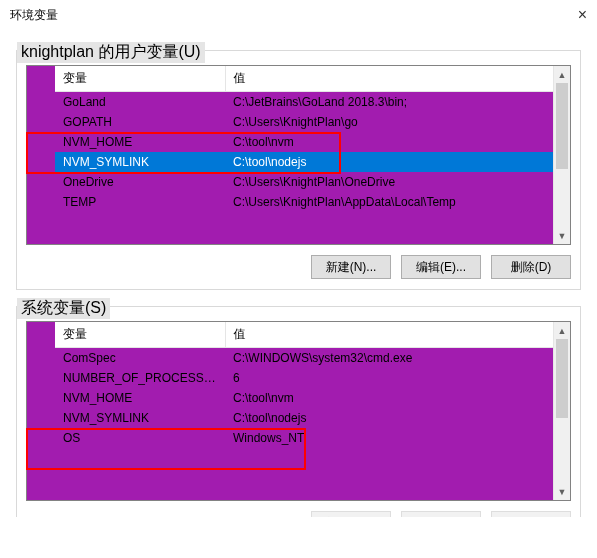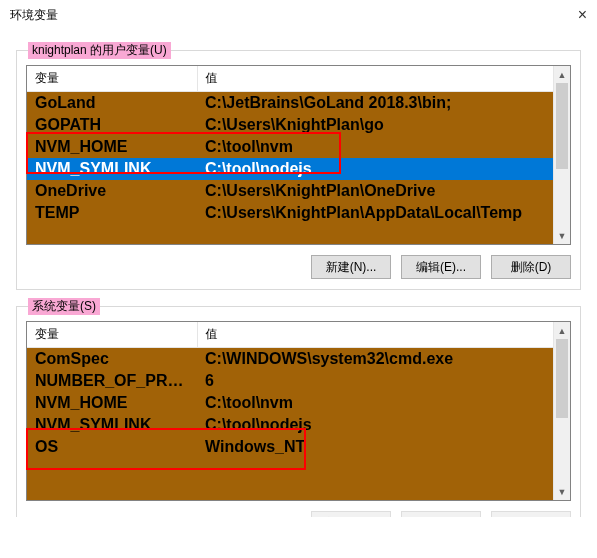--- a/index.html
+++ b/index.html
@@ -24,54 +24,54 @@
     }
     .groupbox {
       border: 1px solid #d9d9d9;
       padding: 14px 9px 10px 9px;
       margin-top: 14px;
       position: relative;
     }
     .groupbox-label {
       position: absolute;
       top: -9px;
-      left: 11px;
-      background: #f9a8d4;
+      left: 0;
+      background: #e5e5e5;
       padding: 0 4px;
-      font-size: 12px;
+      font-size: 16px;
     }
     .table-wrap {
       border: 1px solid #828282;
       height: 180px;
       position: relative;
-      background: #a16207;
+      background: #a21caf;
+      padding-left: 28px;
     }
     .table {
       width: 100%;
       border-collapse: collapse;
       table-layout: fixed;
     }
     .table th {
       text-align: left;
       font-weight: normal;
       padding: 4px 8px;
       border-bottom: 1px solid #e5e5e5;
       border-right: 1px solid #e5e5e5;
       background: #fff;
       font-size: 12px;
       height: 24px;
     }
     .table td {
       padding: 2px 8px;
-      font-size: 16px;
+      font-size: 12px;
       height: 20px;
       white-space: nowrap;
       overflow: hidden;
       text-overflow: ellipsis;
-      font-weight: bold;
     }
     .table tr.selected td {
       background: #0078d7;
       color: #fff;
     }
     .col-var { width: 170px; }
     .scrollbar {
       position: absolute;
       right: 0;
       top: 0;

